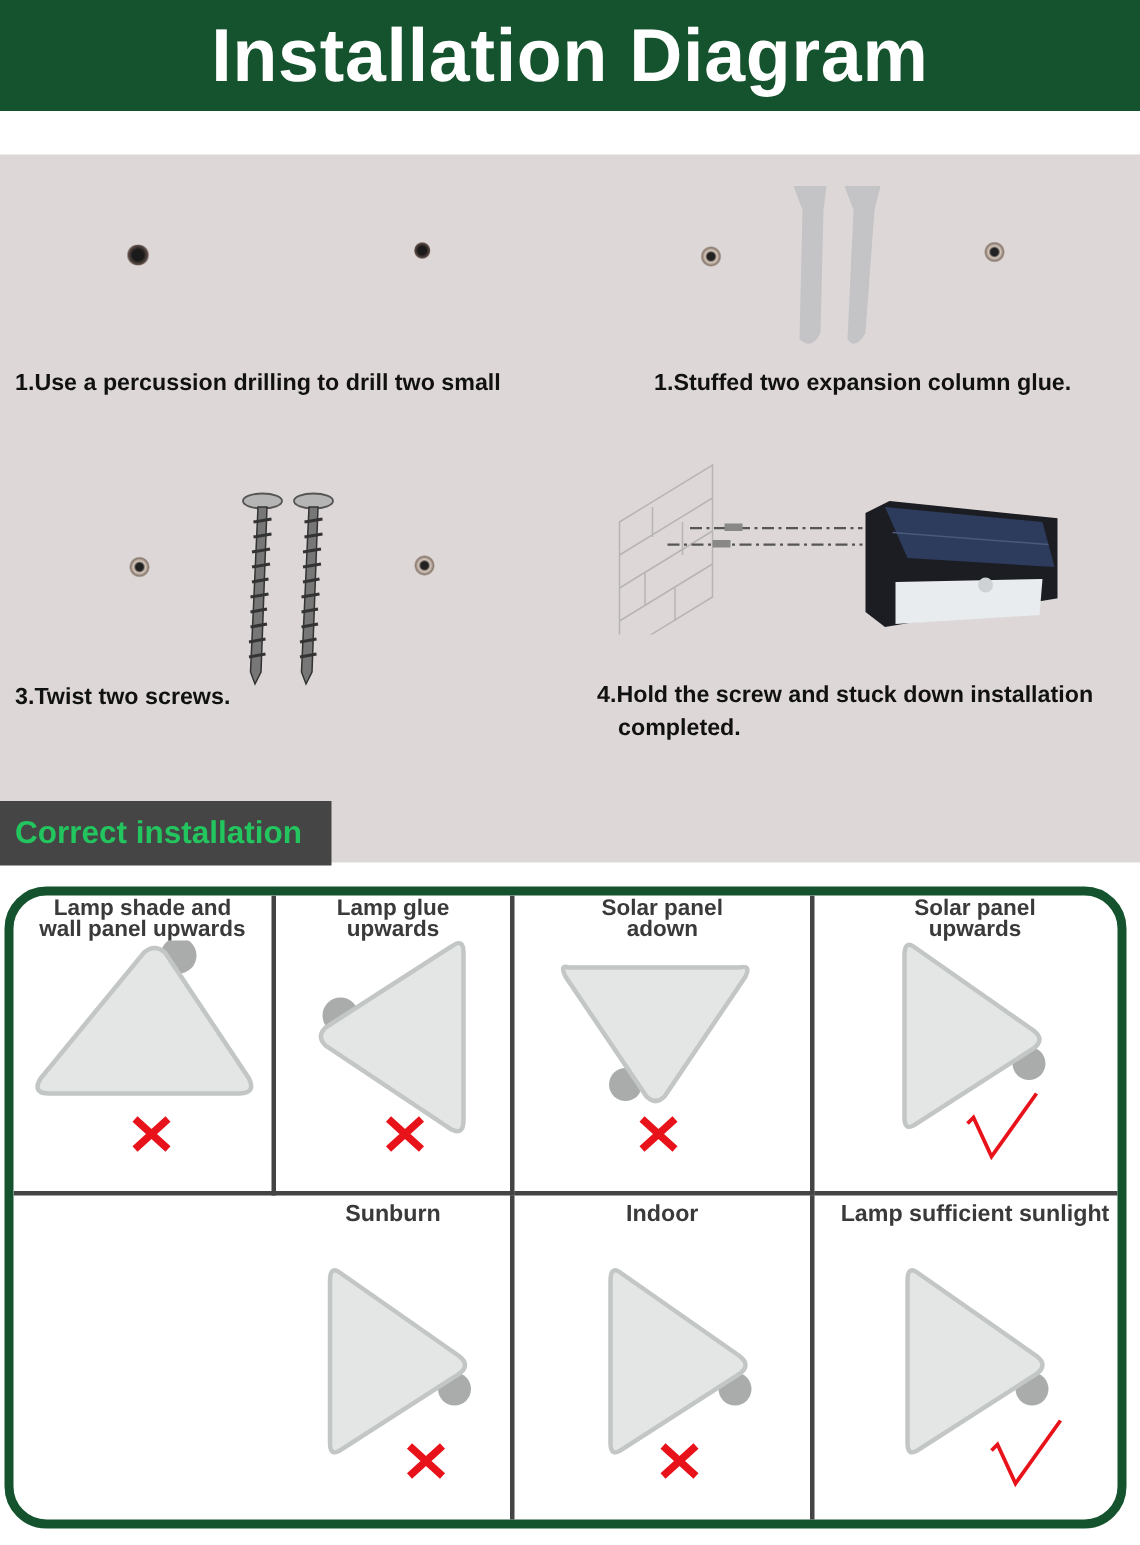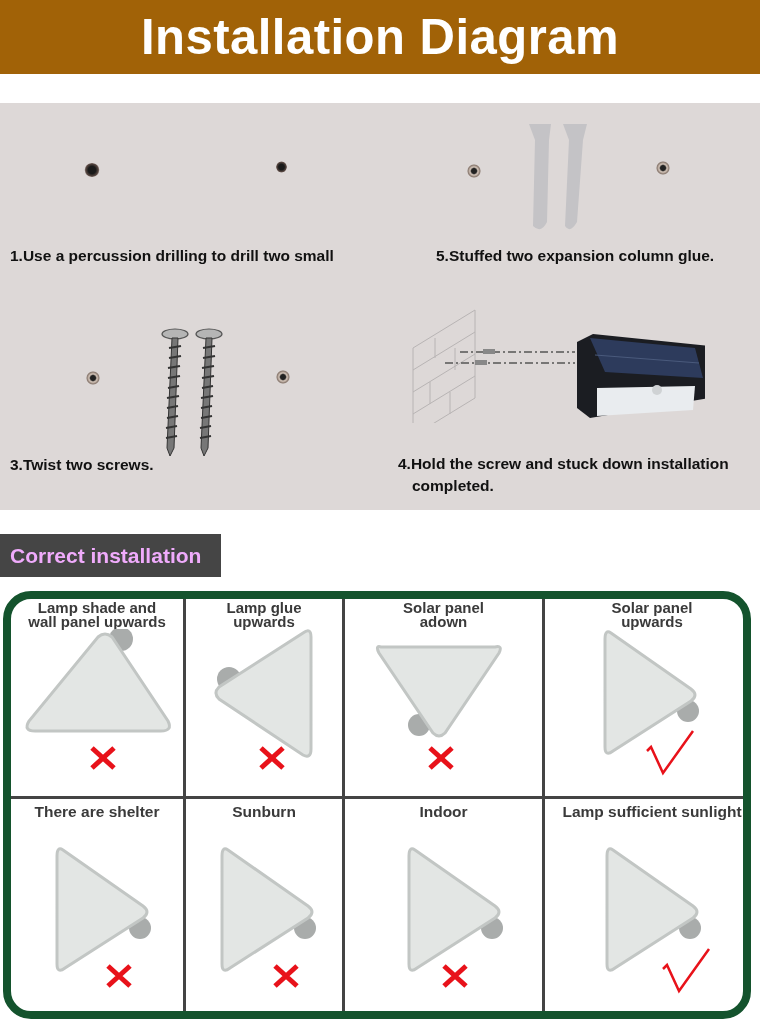--- a/index.html
+++ b/index.html
@@ -1,24 +1,24 @@
 <!DOCTYPE html>
 <html><head>
 <meta charset="utf-8">
 <style>
   * { box-sizing: border-box; margin: 0; padding: 0; }
   body { width: 760px; height: 1030px; background: #ffffff; font-family: "Liberation Sans", sans-serif; position: relative; overflow: hidden; }
-  .banner { position: absolute; left: 0; top: 0; width: 760px; height: 74px; background: #a16207; display: flex; align-items: center; justify-content: center; }
+  .banner { position: absolute; left: 0; top: 0; width: 760px; height: 74px; background: #14532d; display: flex; align-items: center; justify-content: center; }
   .banner h1 { color: #fff; font-size: 50px; font-weight: bold; letter-spacing: 0.5px; transform: scaleX(0.98); }
-  .steps { position: absolute; left: 0; top: 103px; width: 760px; height: 407px; background: #ddd8d7; }
+  .steps { position: absolute; left: 0; top: 103px; width: 760px; height: 472px; background: #ddd8d7; }
   .step-text { position: absolute; font-size: 15.5px; font-weight: bold; color: #111; line-height: 22px; }
   .hole { position: absolute; border-radius: 50%; background: radial-gradient(circle, #1a1a1a 35%, #5b4a44 60%, rgba(0,0,0,0) 72%); }
   .anchor-hole { position: absolute; width: 14px; height: 14px; border-radius: 50%; background: radial-gradient(circle, #222 25%, #d8c9bd 40%, #8a7a70 60%, rgba(0,0,0,0) 72%); }
-  .section-label { position: absolute; left: 0; top: 534px; width: 221px; height: 43px; background: #454545; color: #f0abfc; font-size: 21px; font-weight: bold; display: flex; align-items: center; padding-left: 10px; }
-  .grid { position: absolute; left: 3px; top: 591px; width: 748px; height: 428px; border: 8px solid #14532d; border-radius: 28px; overflow: hidden; background: #fff; }
+  .section-label { position: absolute; left: 0; top: 534px; width: 221px; height: 43px; background: #454545; color: #22c55e; font-size: 21px; font-weight: bold; display: flex; align-items: center; padding-left: 10px; }
+  .grid { position: absolute; left: 3px; top: 591px; width: 748px; height: 428px; border: 6px solid #14532d; border-radius: 28px; overflow: hidden; background: #fff; }
   .cell { position: absolute; border-color: #444; border-style: solid; border-width: 0; }
   .cell-title { position: absolute; left: 0; right: 0; top: 2px; text-align: center; font-size: 15px; font-weight: bold; color: #3a3a3a; line-height: 14px; }
   .cell-title.row2 { font-size: 15.5px; top: 6px; }
   .mark { position: absolute; }
 </style>
 </head>
 <body>
 
 <div class="banner">
   <h1>Installation Diagram</h1>
@@ -32,21 +32,21 @@
     <div>1.Use a percussion drilling to drill two small</div>
   </div>
 
   <div class="anchor-hole" style="left:467px;top:61px;"></div>
   <div class="anchor-hole" style="left:656px;top:58px;"></div>
   <svg style="position:absolute;left:525px;top:19px;" width="80" height="112">
     <path d="M4 2 L26 2 L24 18 L22 100 Q16 112 8 104 L10 18 Z" fill="#c4c3c6"></path>
     <path d="M38 2 L62 2 L58 18 L52 100 Q45 112 40 104 L44 18 Z" fill="#c4c3c6"></path>
   </svg>
   <div class="step-text" style="left:436px;top:142px;">
-    <div>5.Stuffed two expansion column glue.</div>
+    <div>1.Stuffed two expansion column glue.</div>
   </div>
 
   <div class="anchor-hole" style="left:86px;top:268px;"></div>
   <div class="anchor-hole" style="left:276px;top:267px;"></div>
   <svg style="position:absolute;left:160px;top:225px;" width="72" height="130">
     <ellipse cx="15" cy="6" rx="13" ry="5" fill="#b5b5b5" stroke="#555" stroke-width="1.2"></ellipse>
     <ellipse cx="49" cy="6" rx="13" ry="5" fill="#b5b5b5" stroke="#555" stroke-width="1.2"></ellipse>
     <path d="M12 10 L18 10 L14 120 L10 128 L7 120 Z" fill="#777" stroke="#333" stroke-width="1"></path>
     <path d="M46 10 L52 10 L48 120 L44 128 L41 120 Z" fill="#777" stroke="#333" stroke-width="1"></path>
     <g stroke="#333" stroke-width="2">
@@ -155,30 +155,20 @@
       </div>
     <svg style="position:absolute;left:58px;top:30px;" width="100" height="130">
       <circle cx="85" cy="82" r="11" fill="#a9acab"></circle>
       <path d="M8 4 Q2 0 2 10 L2 118 Q2 128 10 122 L88 72 Q96 66 88 60 Z" fill="#e3e6e4" stroke="#c2c6c4" stroke-width="3"></path>
     </svg>
     <svg class="mark" style="left:100px;top:130px;" width="50" height="48">
         <path d="M2 22 L6 18 L18 44 L48 2" stroke="#e8121a" stroke-width="2.5" fill="none"></path>
       </svg>
   </div>
 
-  <div class="cell" style="left:0;top:200px;width:175px;height:228px;border-right-width:3px;">
-    <div class="cell-title row2">There are shelter</div>
-    <svg style="position:absolute;left:44px;top:47px;" width="100" height="130">
-      <circle cx="85" cy="82" r="11" fill="#a9acab"></circle>
-      <path d="M8 4 Q2 0 2 10 L2 118 Q2 128 10 122 L88 72 Q96 66 88 60 Z" fill="#e3e6e4" stroke="#c2c6c4" stroke-width="3"></path>
-    </svg>
-    <svg class="mark" style="left:94px;top:164px;" width="28" height="26">
-        <path d="M3 3 L25 23 M25 3 L3 23" stroke="#e8121a" stroke-width="5"></path>
-      </svg>
-  </div>
   <div class="cell" style="left:334px;top:200px;width:200px;height:228px;border-right-width:3px;">
     <div class="cell-title row2">Indoor</div>
     <svg style="position:absolute;left:62px;top:47px;" width="100" height="130">
       <circle cx="85" cy="82" r="11" fill="#a9acab"></circle>
       <path d="M8 4 Q2 0 2 10 L2 118 Q2 128 10 122 L88 72 Q96 66 88 60 Z" fill="#e3e6e4" stroke="#c2c6c4" stroke-width="3"></path>
     </svg>
     <svg class="mark" style="left:96px;top:164px;" width="28" height="26">
         <path d="M3 3 L25 23 M25 3 L3 23" stroke="#e8121a" stroke-width="5"></path>
       </svg>
   </div>

